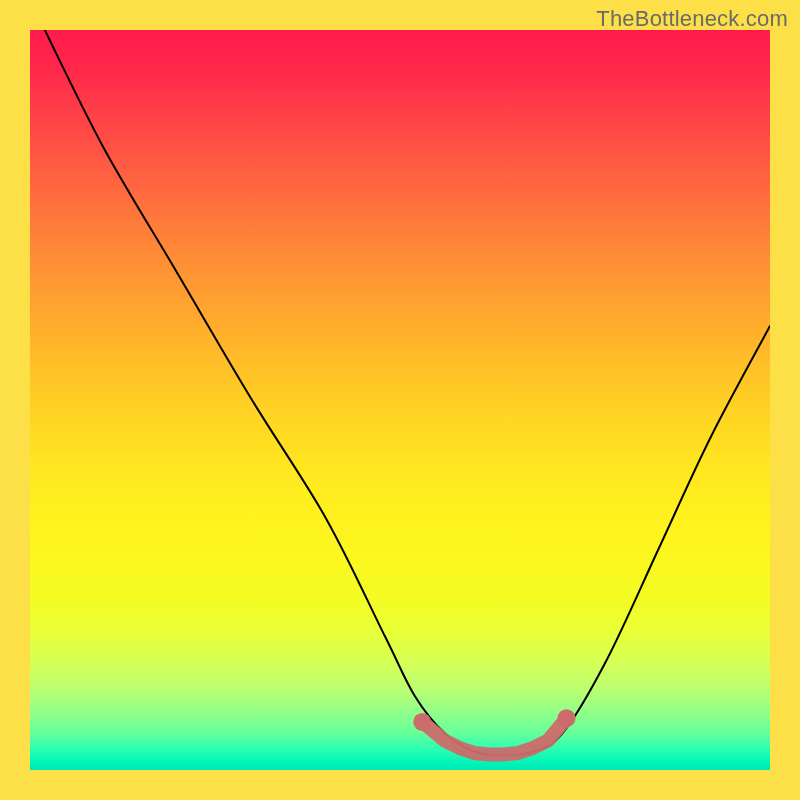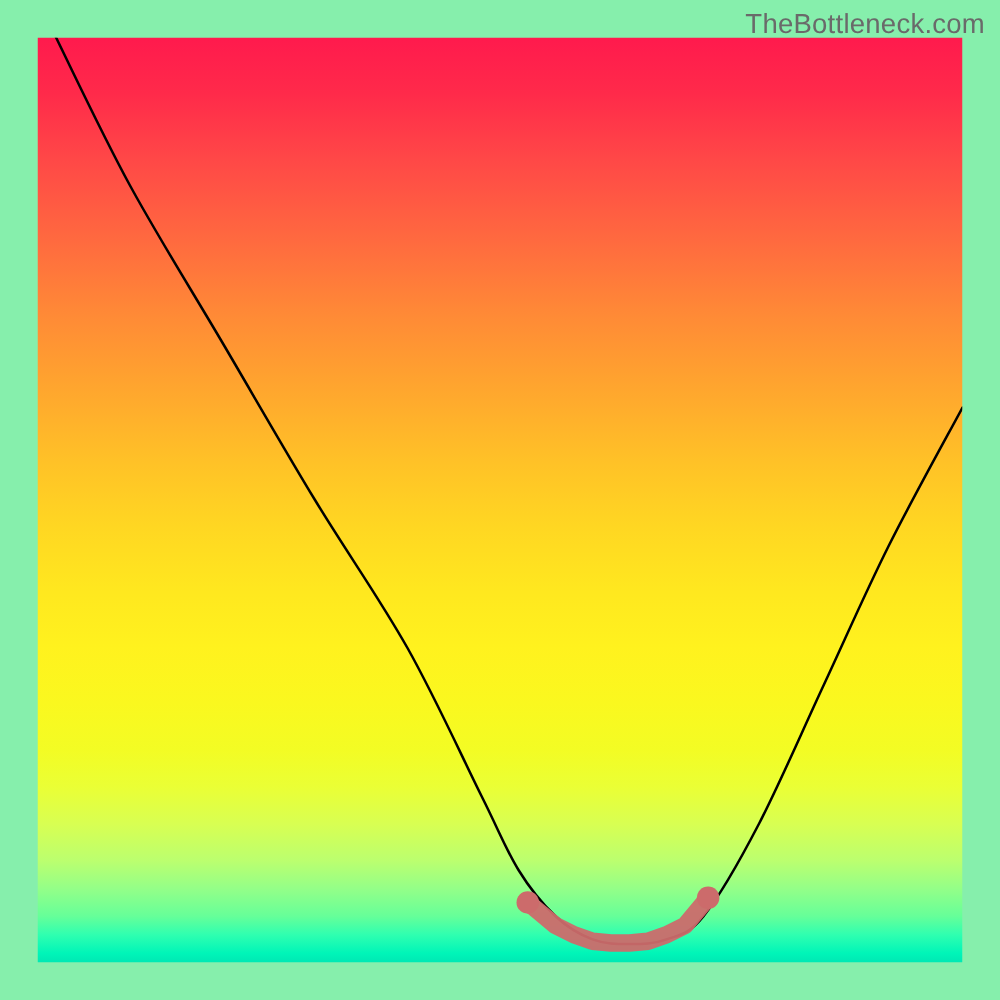--- a/index.html
+++ b/index.html
@@ -8,21 +8,21 @@
     width: 800px;
     height: 800px;
     overflow: hidden;
     background: #000;
     font-family: Arial, Helvetica, sans-serif;
   }
   .frame {
     position: relative;
     width: 800px;
     height: 800px;
-    background: #86efac;
+    background: #fde047;
   }
   .plot {
     position: absolute;
     left: 30px;
     top: 30px;
     width: 740px;
     height: 740px;
     overflow: hidden;
   }
   .gradient {

